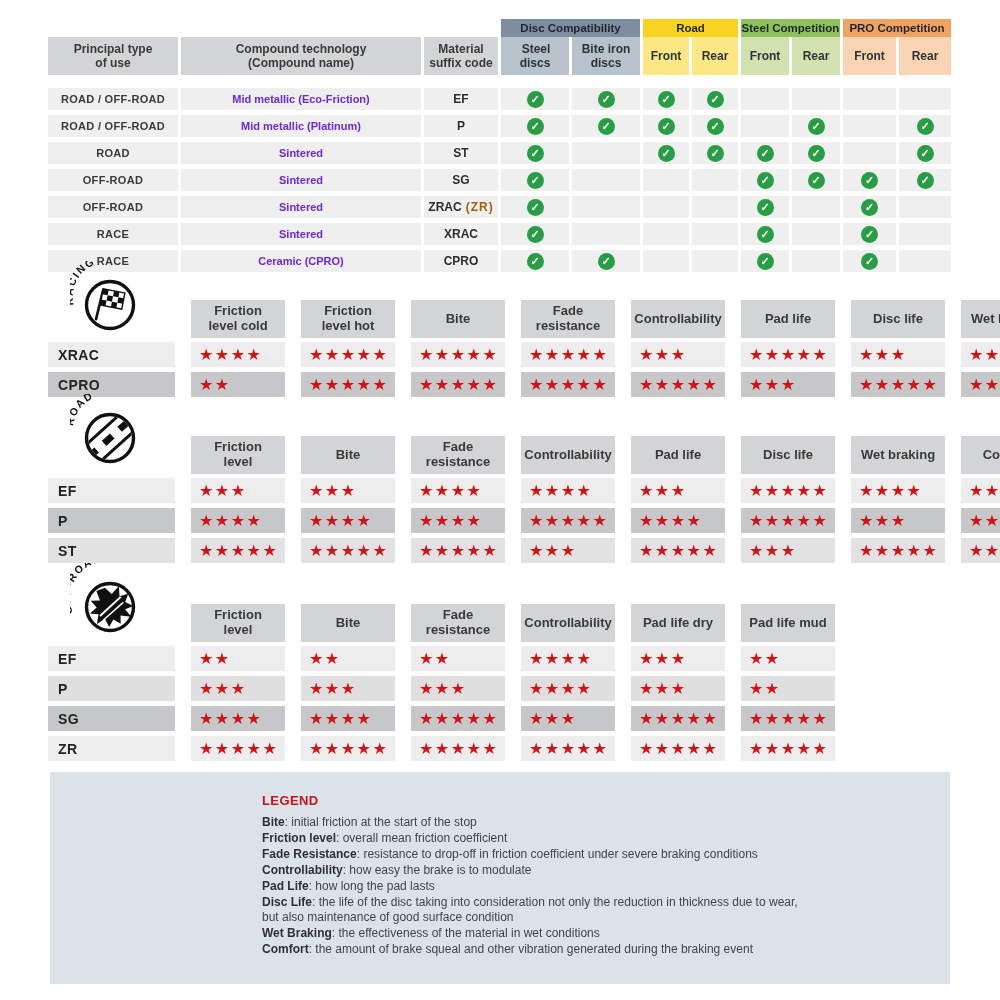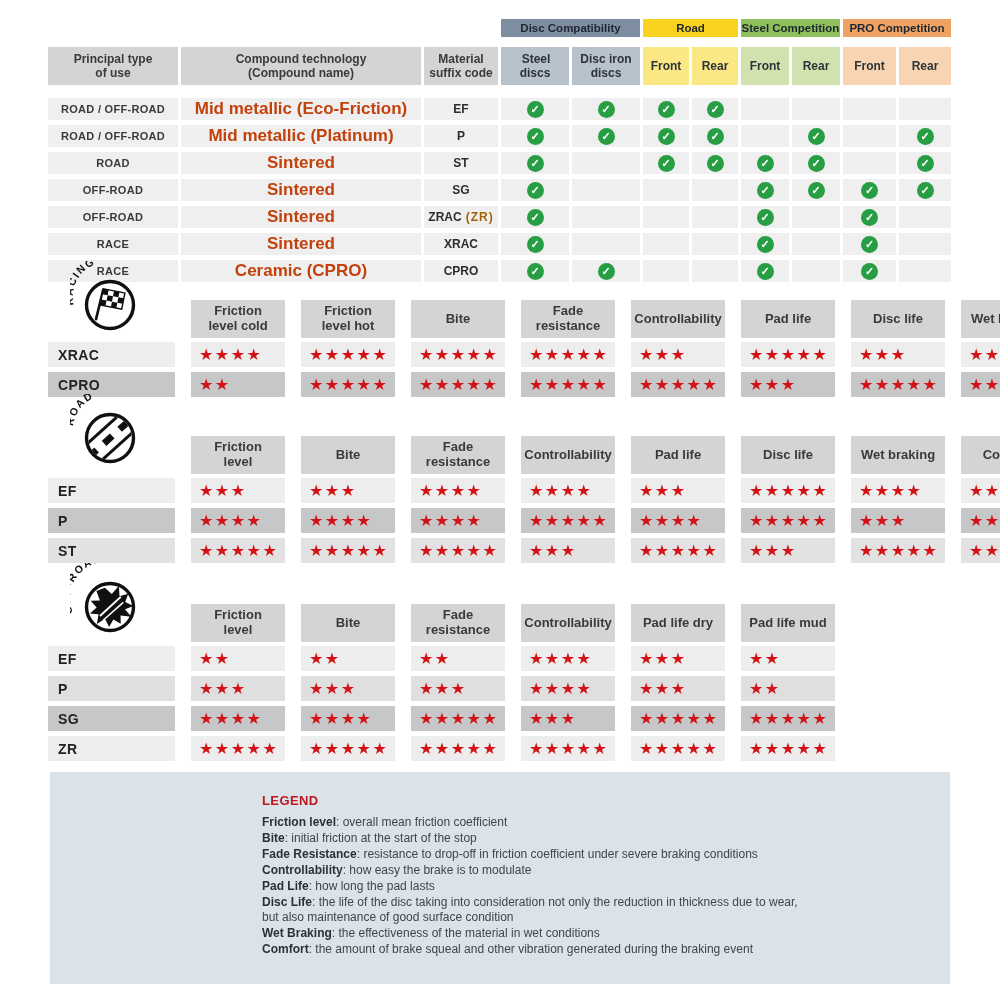--- a/index.html
+++ b/index.html
@@ -2,30 +2,30 @@
 <html><head>
 <meta charset="utf-8">
 <style>
   html,body{margin:0;padding:0;}
   body{width:1000px;height:1000px;background:#fff;font-family:"Liberation Sans",sans-serif;color:#333;position:relative;overflow:hidden;}
   .sheet{position:absolute;inset:0;}
 
   
   .compat{position:absolute;left:48px;top:19px;width:903px;}
   .crow{display:grid;grid-template-columns:130px 240px 74px 68px 68px 46px 46px 48px 48px 53px 52px;column-gap:3px;}
-  .grow{height:18px;margin-bottom:10px;}
+  .grow{height:18px;margin-bottom:0;}
   .gcell{display:flex;align-items:center;justify-content:center;font-size:11.5px;font-weight:700;color:#1d2630;}
   .hrow{margin-bottom:13px;}
   .hcell-main,.hcell-sub{height:38px;display:flex;align-items:center;justify-content:center;text-align:center;
     font-size:12px;font-weight:700;line-height:1.2;white-space:pre-line;background:#d3d4d5;color:#3a3a3a;}
   .hcell-sub{font-weight:600;color:#2e3338;}
   #compat-rows .crow{margin-bottom:5px;}
   .cell{height:22px;background:#efefef;display:flex;align-items:center;justify-content:center;font-size:11px;}
   .use{font-weight:600;letter-spacing:.3px;color:#3a3a3a;}
-  .tech{font-size:17px;font-weight:600;color:#c2410c;}
+  .tech{font-size:11px;font-weight:600;color:#6d28d9;}
   .code{font-size:12px;font-weight:700;color:#2d2d2d;}
   .note{color:#a16207;font-weight:600;margin-left:4px;letter-spacing:1px;}
   .check{width:17px;height:17px;border-radius:50%;background:#289e44;display:flex;align-items:center;justify-content:center;}
   .tick{color:#fff;font-size:11px;font-weight:700;line-height:1;}
 
   
   .rsec{position:absolute;left:48px;}
   #sec-racing{top:300px;}
   #sec-road{top:436px;}
   #sec-offroad{top:604px;}
@@ -77,21 +77,21 @@
       </div>
     <div class="crow hrow" id="subhead-row">
         <div class="hcell-main">Principal type
 of use</div>
         <div class="hcell-main">Compound technology
 (Compound name)</div>
         <div class="hcell-main">Material
 suffix code</div>
         <div class="hcell-sub" style="background: rgb(183, 194, 204); text-align: right;">Steel
 discs</div>
-        <div class="hcell-sub" style="background: rgb(183, 194, 204);">Disc iron
+        <div class="hcell-sub" style="background: rgb(183, 194, 204);">Bite iron
 discs</div>
         <div class="hcell-sub" style="background: rgb(251, 232, 132);">Front</div>
         <div class="hcell-sub" style="background: rgb(251, 232, 132);">Rear</div>
         <div class="hcell-sub" style="background: rgb(208, 227, 175);">Front</div>
         <div class="hcell-sub" style="background: rgb(208, 227, 175);">Rear</div>
         <div class="hcell-sub" style="background: rgb(248, 212, 178);">Front</div>
         <div class="hcell-sub" style="background: rgb(248, 212, 178);">Rear</div>
       </div>
     <div id="compat-rows">
         <div class="crow">
@@ -520,22 +520,22 @@
           <div class="scell">★★★★★</div>
           <div class="scell">★★★★★</div>
           <div class="scell">★★★★★</div>
         </div>
       </div>
   </section>
 
   <section class="legend">
     <div class="ltitle">LEGEND</div>
     <div id="legend-items">
+        <div class="lline"><b>Bite</b>: initial friction at the start of the stop</div>
         <div class="lline"><b>Friction level</b>: overall mean friction coefficient</div>
-        <div class="lline"><b>Bite</b>: initial friction at the start of the stop</div>
         <div class="lline"><b>Fade Resistance</b>: resistance to drop-off in friction coefficient under severe braking conditions</div>
         <div class="lline"><b>Controllability</b>: how easy the brake is to modulate</div>
         <div class="lline"><b>Pad Life</b>: how long the pad lasts</div>
         <div class="lline"><b>Disc Life</b>: the life of the disc taking into consideration not only the reduction in thickness due to wear,</div>
         <div class="lline">but also maintenance of good surface condition</div>
         <div class="lline"><b>Wet Braking</b>: the effectiveness of the material in wet conditions</div>
         <div class="lline"><b>Comfort</b>: the amount of brake squeal and other vibration generated during the braking event</div>
       </div>
   </section>
 

